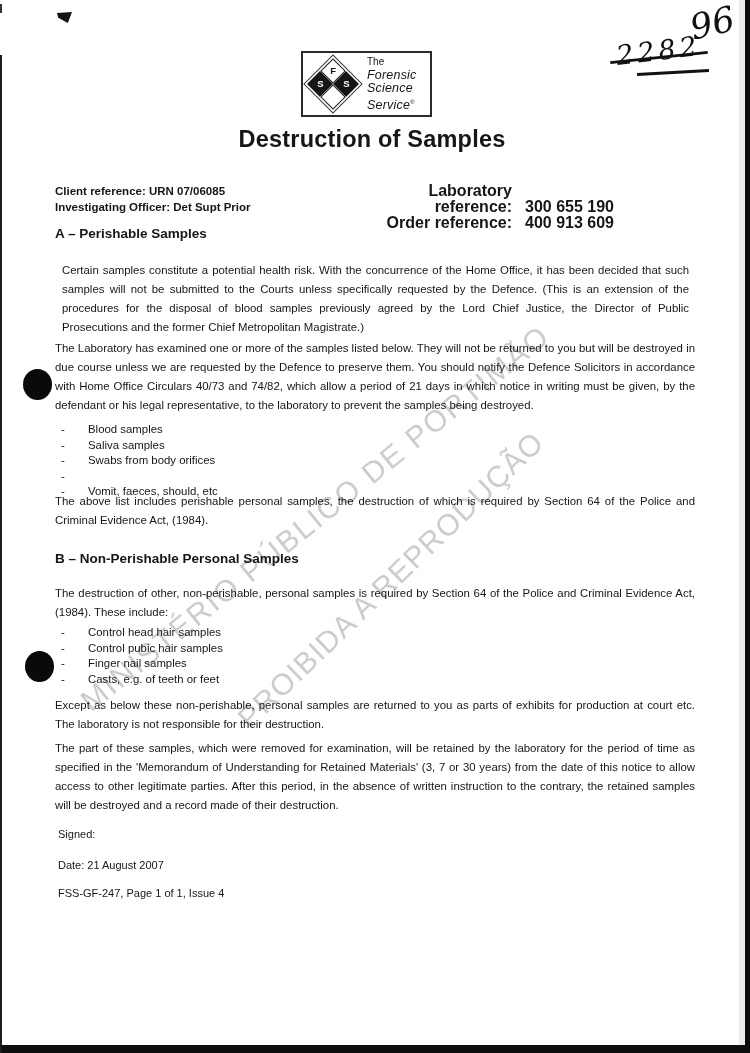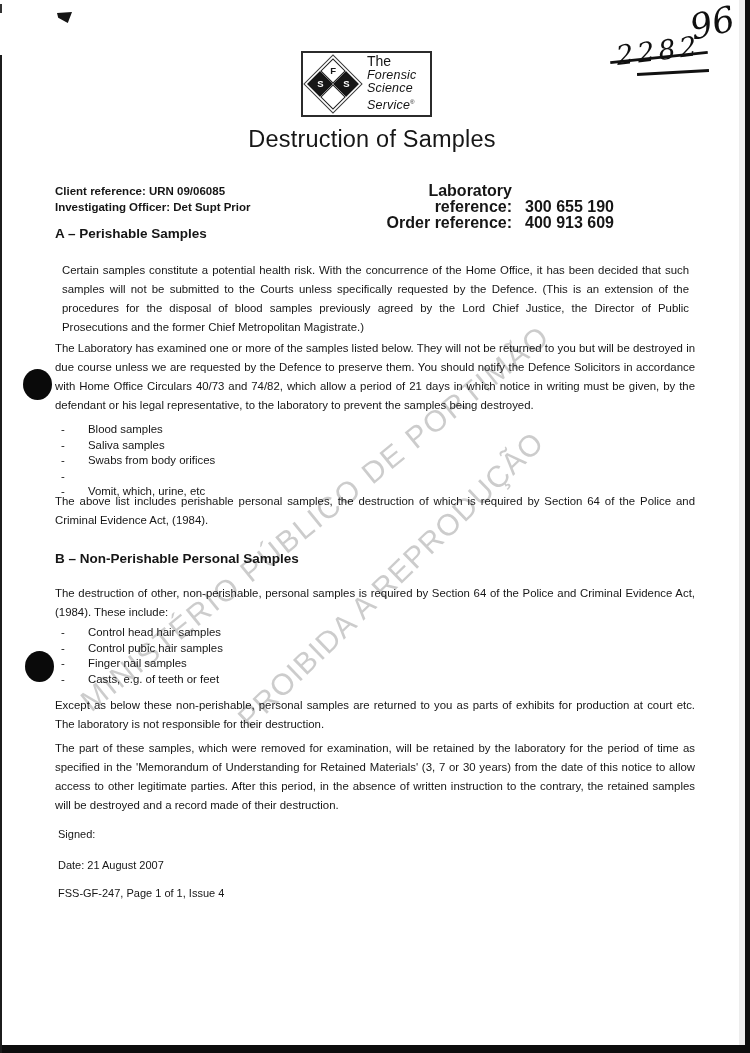--- a/index.html
+++ b/index.html
@@ -37,25 +37,25 @@
   .logo-diamonds { position:relative; width:58px; height:58px; margin-left:1px; flex:0 0 auto; }
   .outer-diamond { position:absolute; left:8px; top:8px; width:40px; height:40px; border:1px solid #3a3a3a; transform:rotate(45deg); }
   .sd { position:absolute; width:16px; height:16px; background:#fff; border:1px solid #1f1f1f; transform:rotate(45deg); display:flex; align-items:center; justify-content:center; }
   .sd span { transform:rotate(-45deg); font-size:9.5px; font-weight:700; line-height:1; }
   .sd-dark { background:#161616; border-color:#161616; color:#fff; }
   .sd-top { left:20px; top:7px; }
   .sd-left { left:7px; top:20px; }
   .sd-right { left:33px; top:20px; }
   .sd-bottom { left:20px; top:33px; }
   .logo-text { margin-left:5px; line-height:13.5px; color:#141414; }
-  .logo-the { font-size:14px; }
+  .logo-the { font-size:10px; }
   .logo-line { font-size:12.5px; letter-spacing:0.2px;font-style:italic; }
   .logo-line sup { font-size:6px; }
   
-  .doc-title { position:absolute; left:0; top:126px; width:744px; text-align:center; font-size:23.5px; font-weight:400; letter-spacing:0.2px; z-index:2; }
+  .doc-title { position:absolute; left:0; top:126px; width:744px; text-align:center; font-size:23.5px; font-weight:700; letter-spacing:0.2px; z-index:2; }
   .doc-subtitle { position:absolute; left:0; top:154px; width:744px; text-align:center; font-size:10.5px; z-index:2; }
   .refs-left { position:absolute; left:55px; top:183px; font-size:11.5px; font-weight:700; line-height:16px; z-index:2; }
   .refs-right { position:absolute; left:378px; top:183px; font-size:16px; font-weight:700; line-height:16px; z-index:2; }
   .r-label { display:inline-block; width:134px; text-align:right; }
   .r-value { display:inline-block; margin-left:13px; }
   .sec-heading { position:absolute; left:55px; font-size:13.5px; font-weight:700; z-index:2; }
   .h-a { top:226px; }
   .h-b { top:551px; }
   .para { position:absolute; left:55px; width:640px; font-size:11.4px; line-height:19px; text-align:justify; z-index:2; }
   .para-a1 { left:62px; width:627px; top:261px; }
@@ -114,21 +114,21 @@
       <div class="logo-the">The</div>
       <div class="logo-line">Forensic</div>
       <div class="logo-line">Science</div>
       <div class="logo-line"><span>Service</span><sup>®</sup></div>
     </div>
   </div>
 
   <div class="doc-title">Destruction of Samples</div>
 
   <div class="refs-left">
-    <div>Client reference: URN 09/06085</div>
+    <div>Client reference: URN 07/06085</div>
     <div>Investigating Officer: Det Supt Prior</div>
   </div>
   <div class="refs-right">
     <div><span class="r-label">Laboratory reference:</span><span class="r-value">300 655 190</span></div>
     <div><span class="r-label">Order reference:</span><span class="r-value">400 913 609</span></div>
   </div>
 
   <div class="sec-heading h-a">A – Perishable Samples</div>
   <div class="para para-a1">Certain samples constitute a potential health risk. With the concurrence of the Home Office, it has been decided that such samples will not be submitted to the Courts unless specifically requested by the Defence. (This is an extension of the procedures for the disposal of blood samples previously agreed by the Lord Chief Justice, the Director of Public Prosecutions and the former Chief Metropolitan Magistrate.)</div>
   <div class="para para-a2">The Laboratory has examined one or more of the samples listed below. They will not be returned to you but will be destroyed in due course unless we are requested by the Defence to preserve them. You should notify the Defence Solicitors in accordance with Home Office Circulars 40/73 and 74/82, which allow a period of 21 days in which notice in writing must be given, by the defendant or his legal representative, to the laboratory to prevent the samples being destroyed.</div>
@@ -143,21 +143,21 @@
       </li>
     <li>
         <span class="dash">-</span>
         <span>Swabs from body orifices</span>
       </li>
     <li>
         <span class="dash">-</span>
       </li>
     <li>
         <span class="dash">-</span>
-        <span>Vomit, which, urine, etc</span>
+        <span>Vomit, faeces, should, etc</span>
       </li>
   </ul>
   <div class="para para-a3">The above list includes perishable personal samples, the destruction of which is required by Section 64 of the Police and Criminal Evidence Act, (1984).</div>
 
   <div class="sec-heading h-b">B – Non-Perishable Personal Samples</div>
   <div class="para para-b1">The destruction of other, non-perishable, personal samples is required by Section 64 of the Police and Criminal Evidence Act, (1984). These include:</div>
   <ul class="blist list-b">
     <li>
         <span class="dash">-</span>
         <span>Control head hair samples</span>

